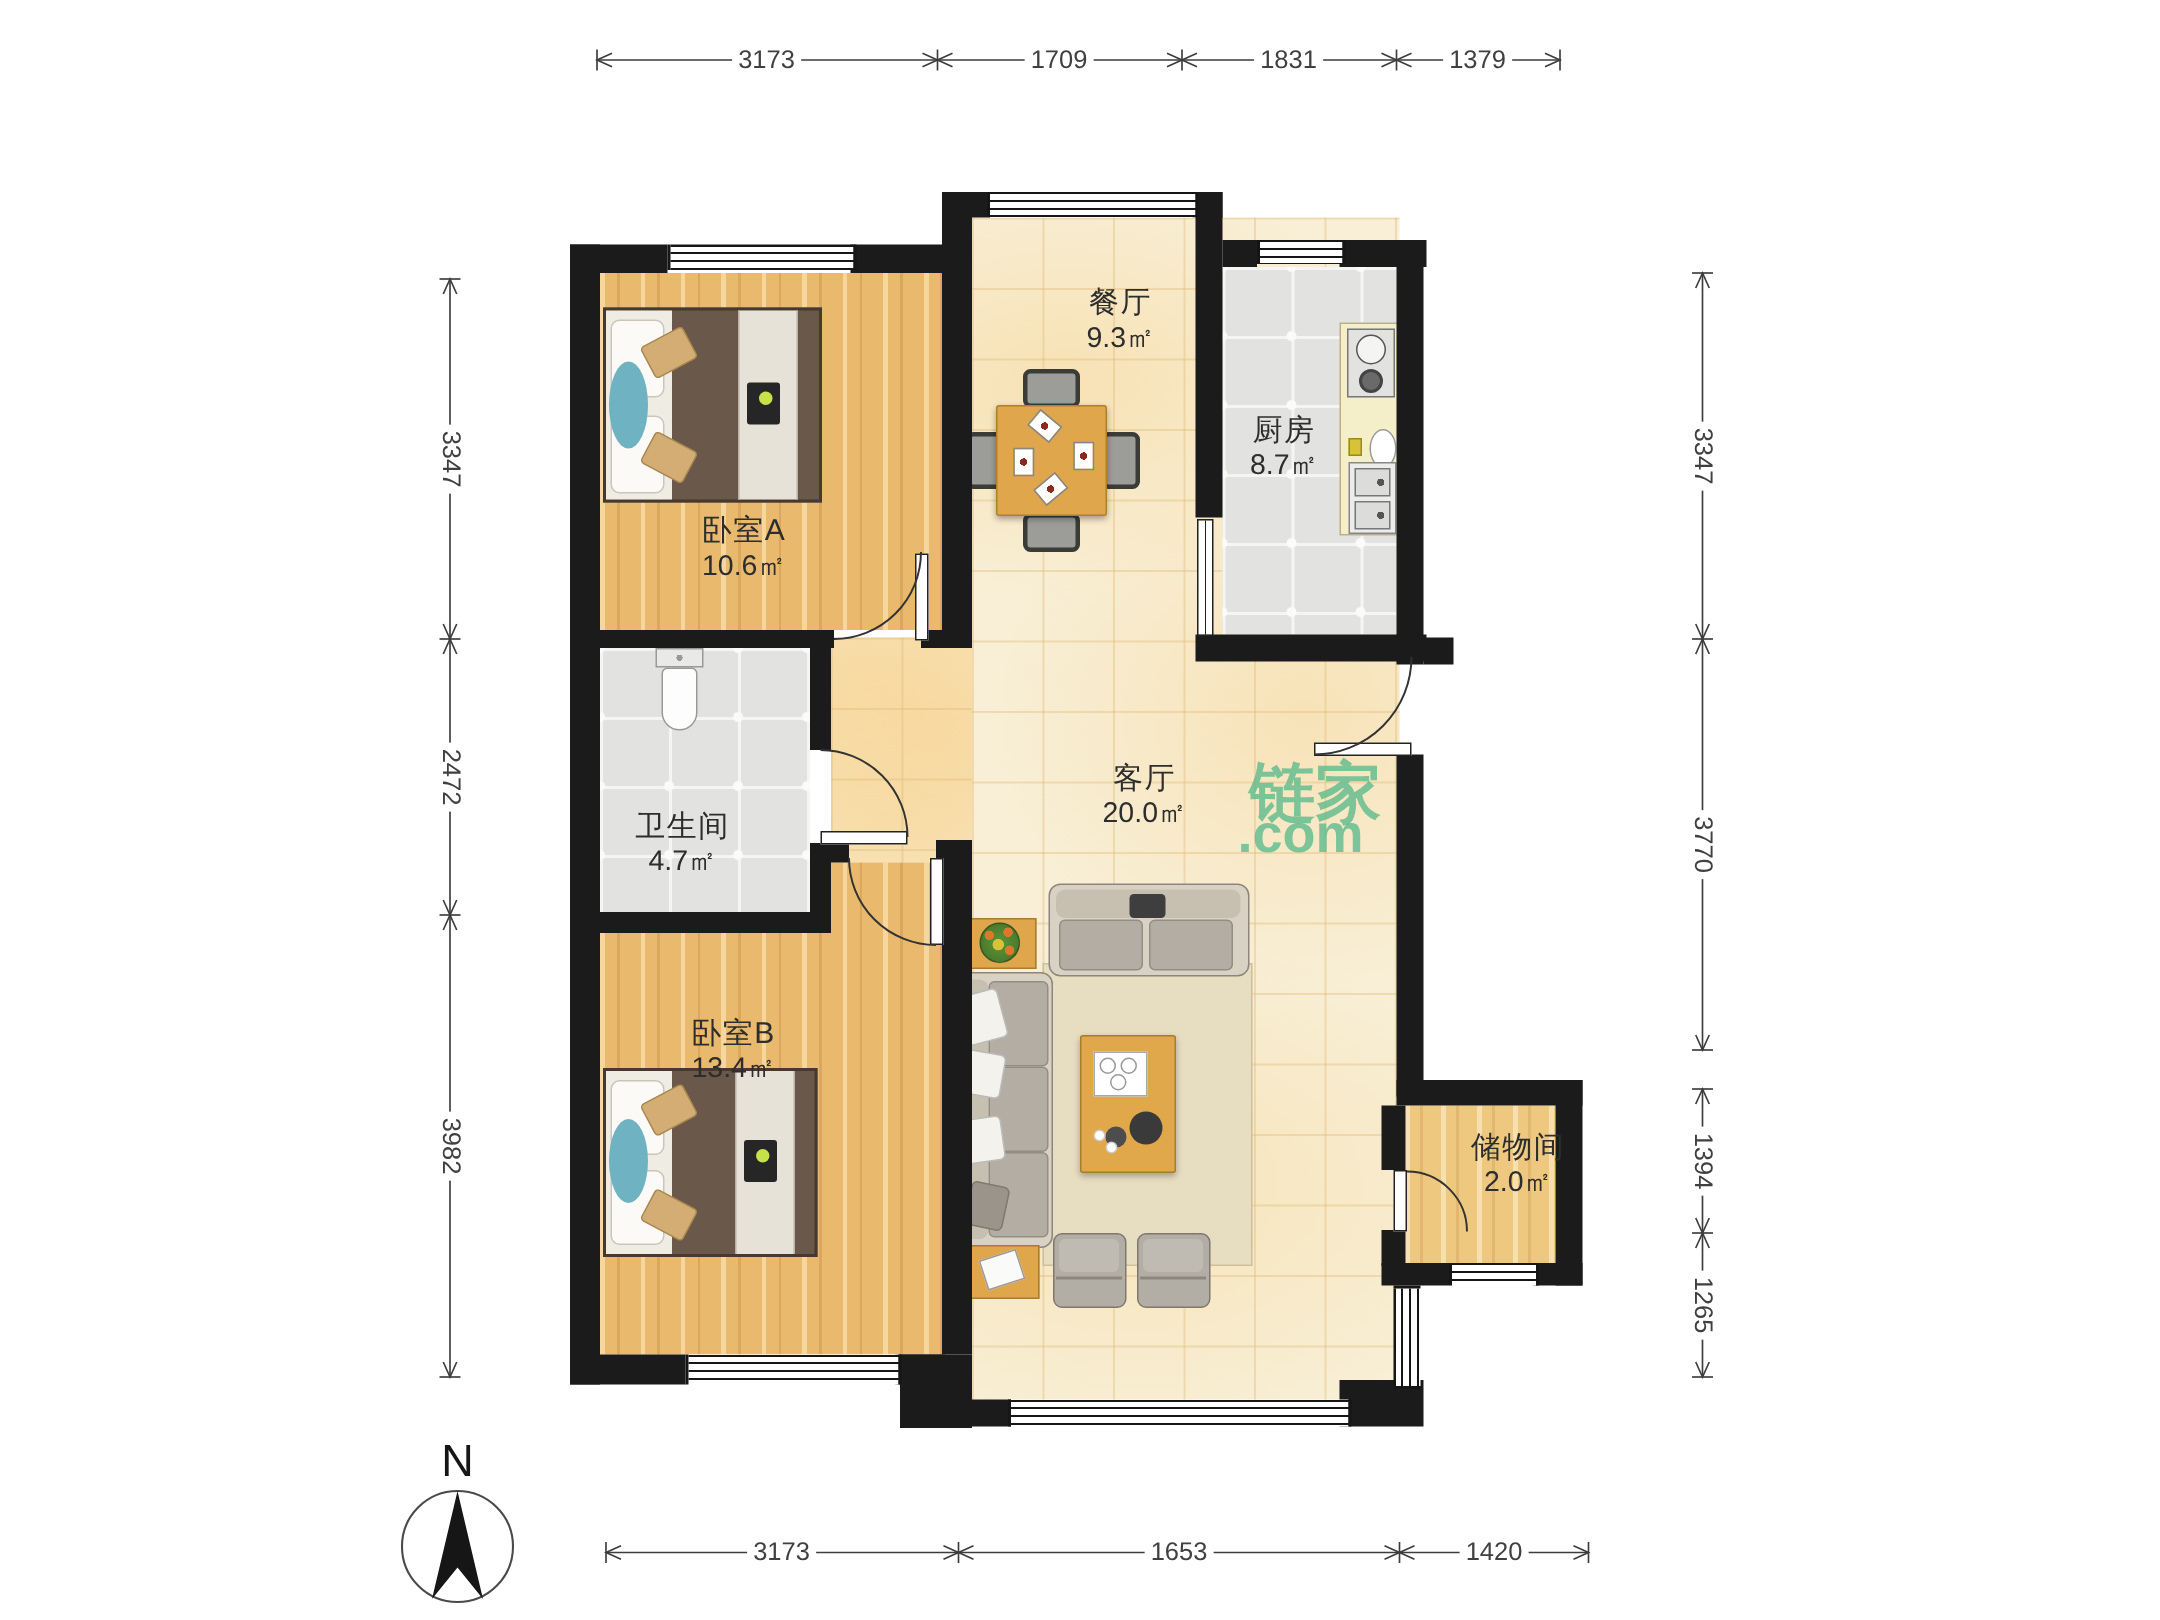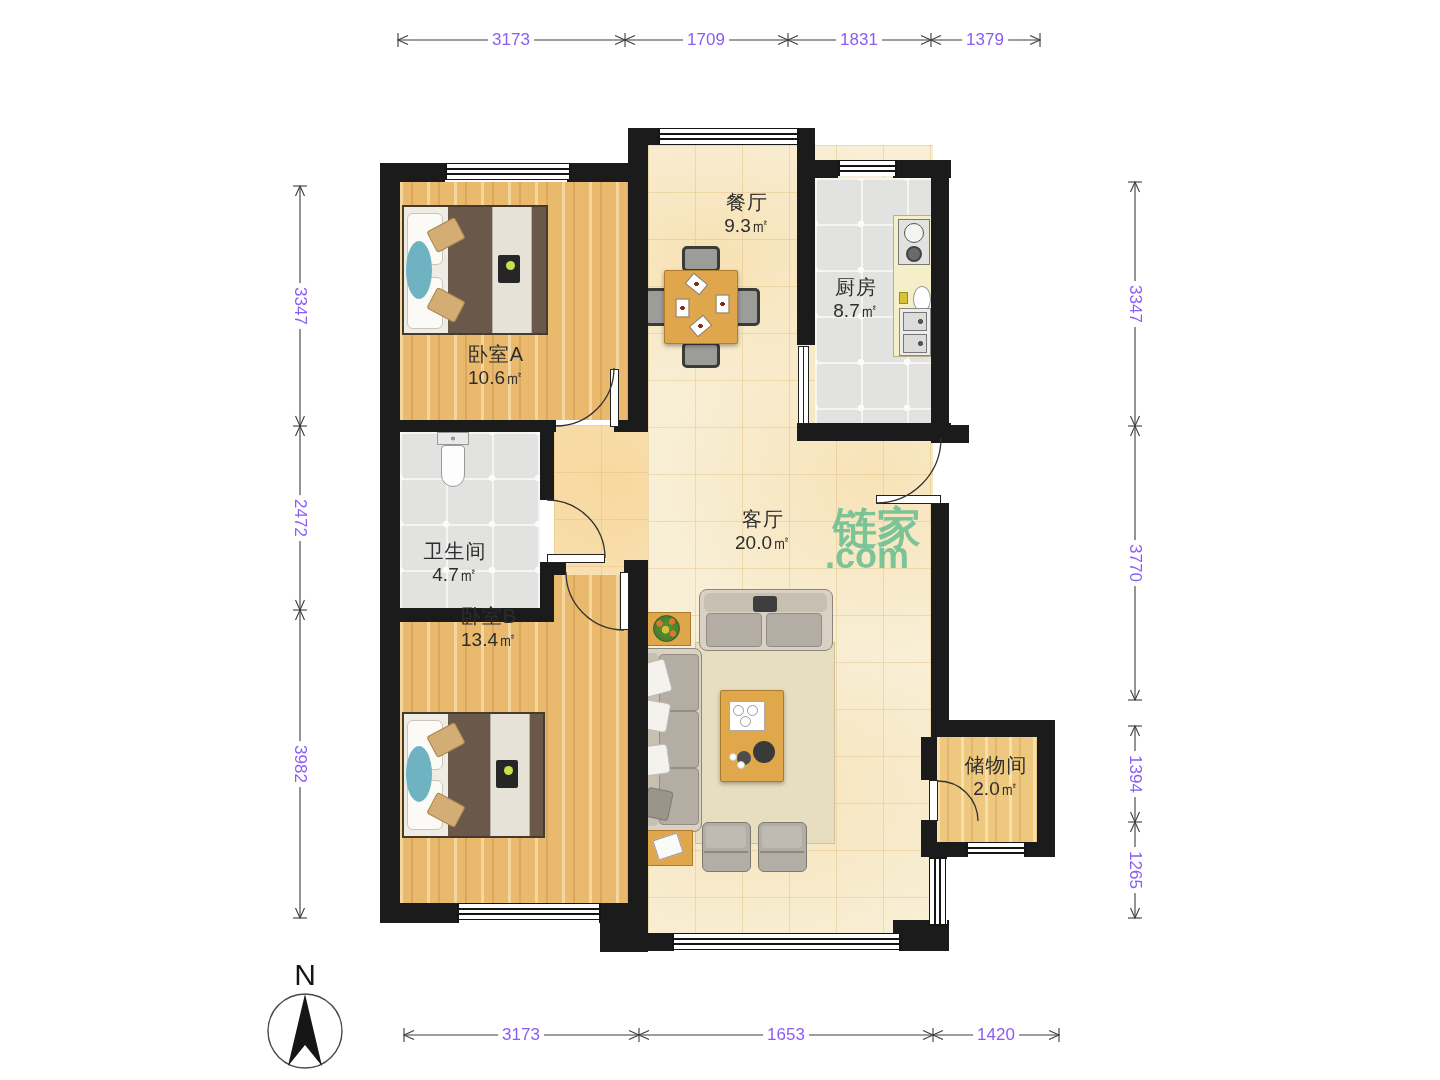--- a/index.html
+++ b/index.html
@@ -29,21 +29,21 @@
   .win-v{position:absolute;z-index:12;background:repeating-linear-gradient(to right,#161616 0 1.4px,#ffffff 1.4px 5.2px);border-top:2px solid #161616;border-bottom:2px solid #161616;}
   .leaf{position:absolute;z-index:13;background:#fff;border:1.3px solid #222;box-sizing:border-box;}
   #vec{position:absolute;left:0;top:0;z-index:20;pointer-events:none;}
   .door-arc{stroke:#333;stroke-width:1.3;fill:none;}
   .dim{stroke:#3c3c3c;stroke-width:1.1;fill:none;}
   .compass-shape{stroke:#4a4a4a;stroke-width:1.4;fill:none;}
   .watermark{position:absolute;z-index:25;font-weight:bold;color:rgba(88,186,140,.78);white-space:nowrap;}
   .room-label{position:absolute;z-index:40;transform:translateX(-50%);text-align:center;color:#2d2d2d;}
   .room-label .rname{font-size:20px;line-height:23px;letter-spacing:1px;}
   .room-label .rarea{font-size:19px;line-height:23px;}
-  .dim-label{position:absolute;z-index:60;transform:translate(-50%,-50%);background:#fff;padding:0 4px;font-size:17px;color:#8b5cf6;white-space:nowrap;}
+  .dim-label{position:absolute;z-index:60;transform:translate(-50%,-50%);background:#fff;padding:0 4px;font-size:17px;color:#404040;white-space:nowrap;}
   .dim-label-v{writing-mode:vertical-rl;padding:4px 0;}
   .compass-n{position:absolute;z-index:40;transform:translateX(-50%);font-size:30px;color:#161616;}
 </style>
 </head>
 <body>
 
 <div id="plan">
 
   <div class="floor-warm" style="left:648px;top:145px;width:285px;height:789px;"></div>
   <div class="floor-warm" style="left:554px;top:425px;width:94px;height:150px;"></div>
@@ -274,25 +274,25 @@
     <div class="rarea">10.6㎡</div>
   </div>
   <div class="room-label" style="left:455px;top:540px;">
     <div class="rname">卫生间</div>
     <div class="rarea">4.7㎡</div>
   </div>
   <div class="room-label" style="left:763px;top:508px;">
     <div class="rname">客厅</div>
     <div class="rarea">20.0㎡</div>
   </div>
-  <div class="room-label" style="left:489px;top:605px;">
+  <div class="room-label" style="left:489px;top:678px;">
     <div class="rname">卧室B</div>
     <div class="rarea">13.4㎡</div>
   </div>
-  <div class="room-label" style="left:996px;top:754px;">
+  <div class="room-label" style="left:996px;top:754px;padding-left:32px;">
     <div class="rname">储物间</div>
     <div class="rarea">2.0㎡</div>
   </div>
 
   <div class="dim-label" style="left:511px;top:40px;">3173</div>
   <div class="dim-label" style="left:706px;top:40px;">1709</div>
   <div class="dim-label" style="left:859px;top:40px;">1831</div>
   <div class="dim-label" style="left:985px;top:40px;">1379</div>
   <div class="dim-label" style="left:521px;top:1035px;">3173</div>
   <div class="dim-label" style="left:786px;top:1035px;">1653</div>

